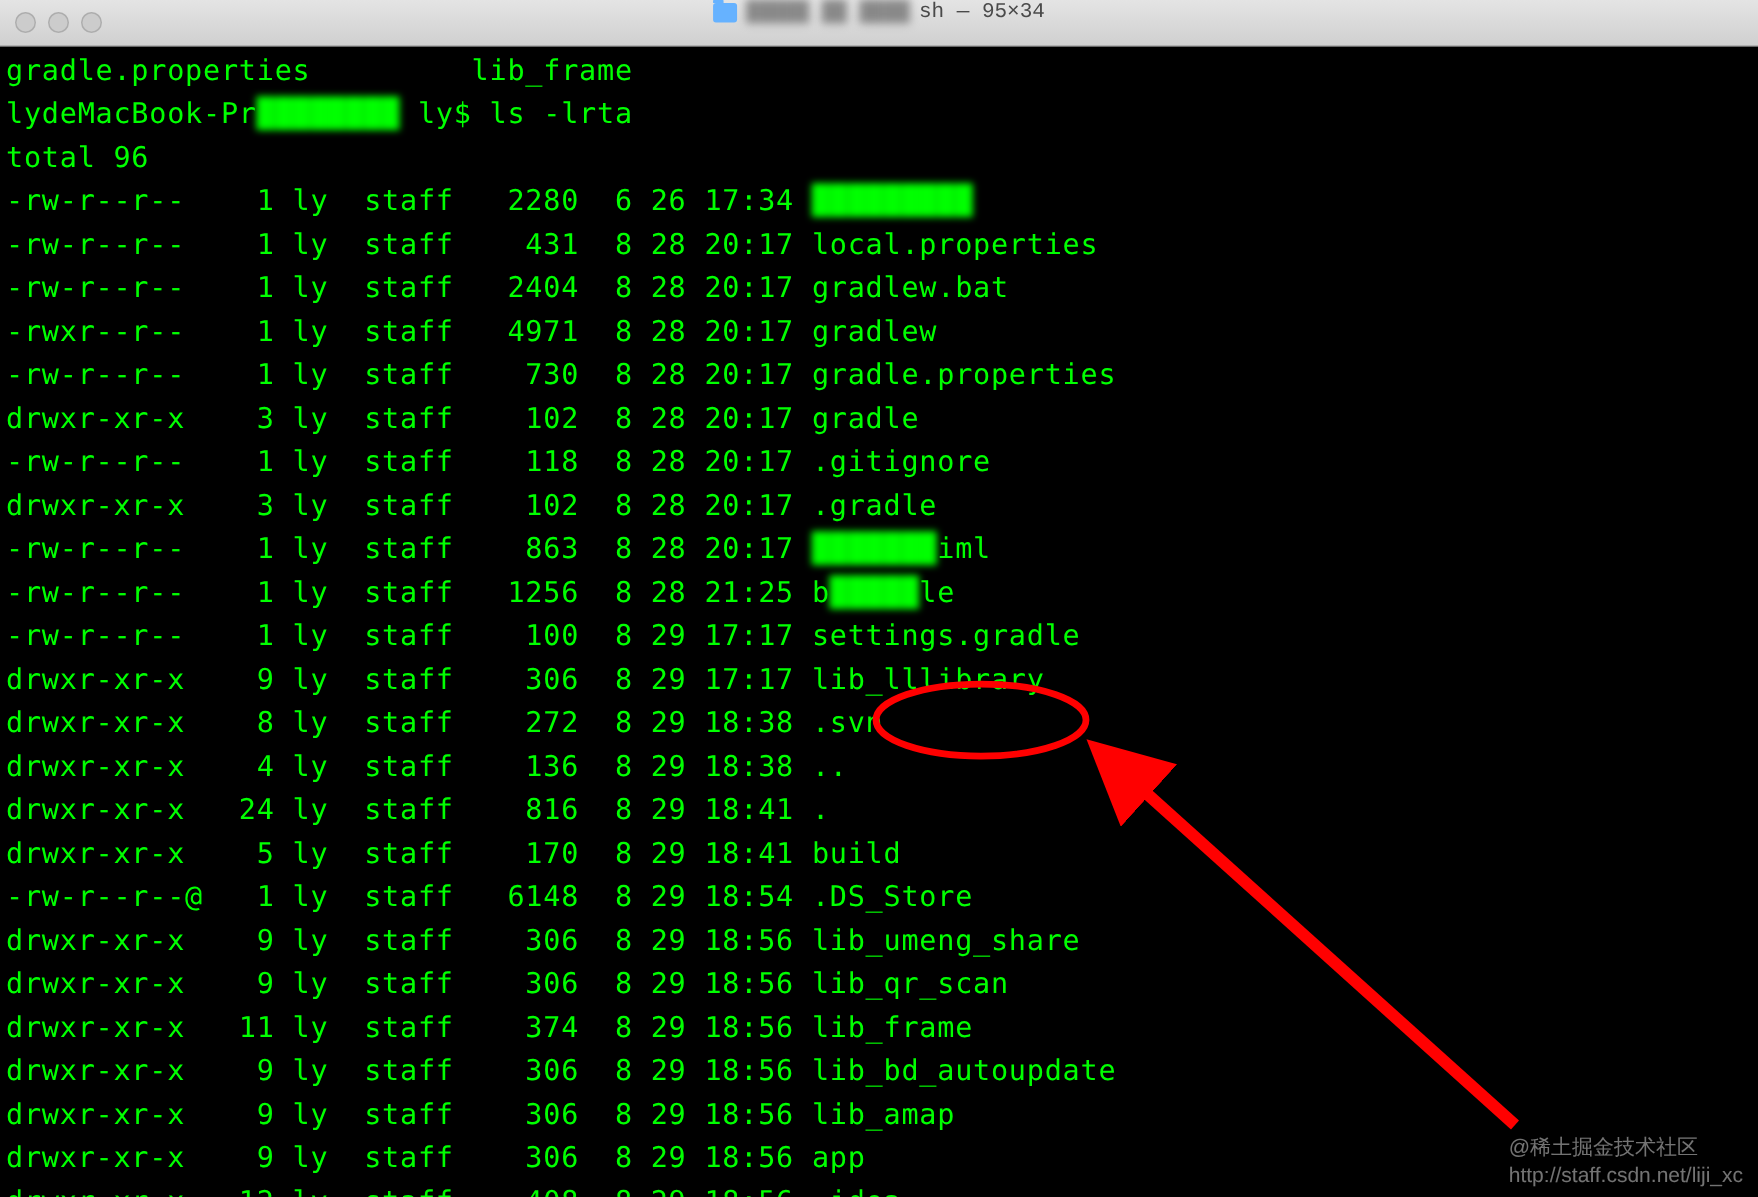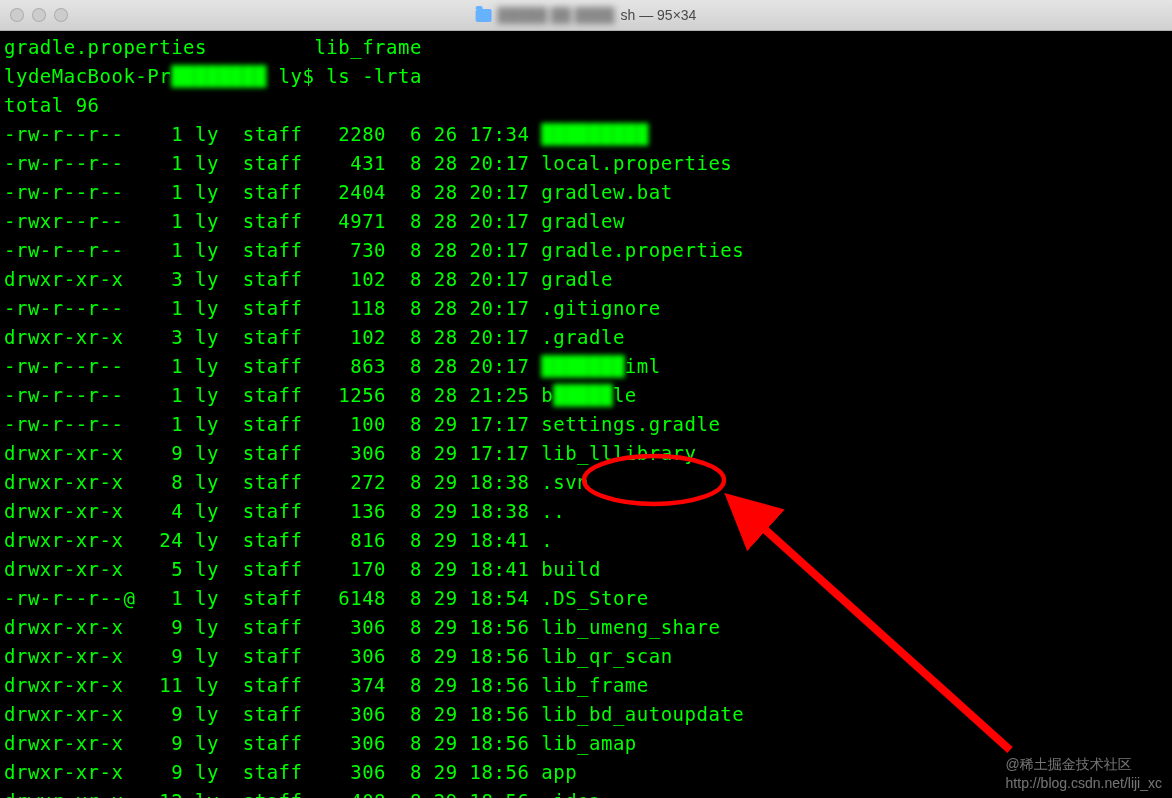--- a/index.html
+++ b/index.html
@@ -10,23 +10,23 @@
     width: 1172px;
     height: 798px;
     overflow: hidden;
     position: relative;
   }
   .title-bar {
     height: 30px;
     background: linear-gradient(to bottom, #e4e4e4, #d0d0d0);
     border-bottom: 1px solid #b0b0b0;
     display: flex;
-    align-items: center;
     padding: 0 10px;
     position: relative;
+    font-family: Liberation Mono, monospace;
   }
   .traffic-lights {
     display: flex;
     gap: 8px;
     align-items: center;
   }
   .traffic-light {
     width: 12px;
     height: 12px;
     border-radius: 50%;
@@ -128,14 +128,14 @@
       <marker id="arrowhead" markerWidth="7" markerHeight="7" refX="1" refY="3.5" orient="auto" markerUnits="strokeWidth">
         <polygon points="0 0, 7 3.5, 0 7" fill="#ff0000"></polygon>
       </marker>
     </defs>
     <line x1="1010" y1="720" x2="760" y2="495" stroke="#ff0000" stroke-width="8" marker-end="url(#arrowhead)"></line>
   </svg>
 </div>
 
 <div class="watermark">
   <div>@稀土掘金技术社区</div>
-  <div>http://blog.csdn.net/liji_xc</div>
+  <div>http://staff.csdn.net/liji_xc</div>
 </div>
 
 </body></html>

